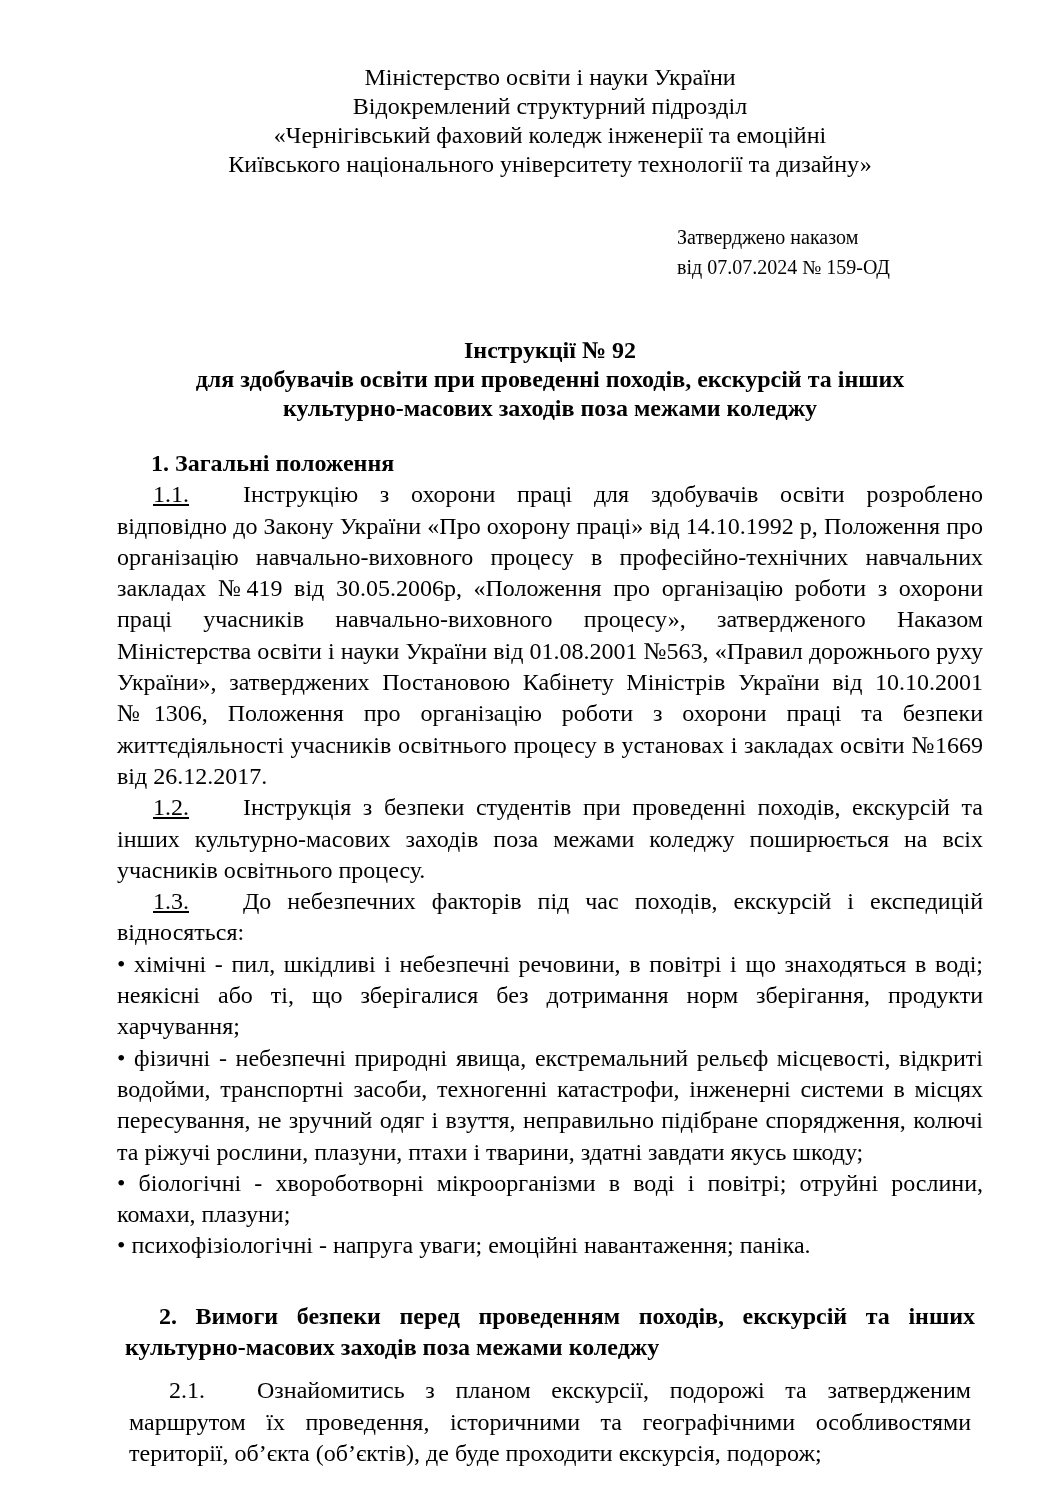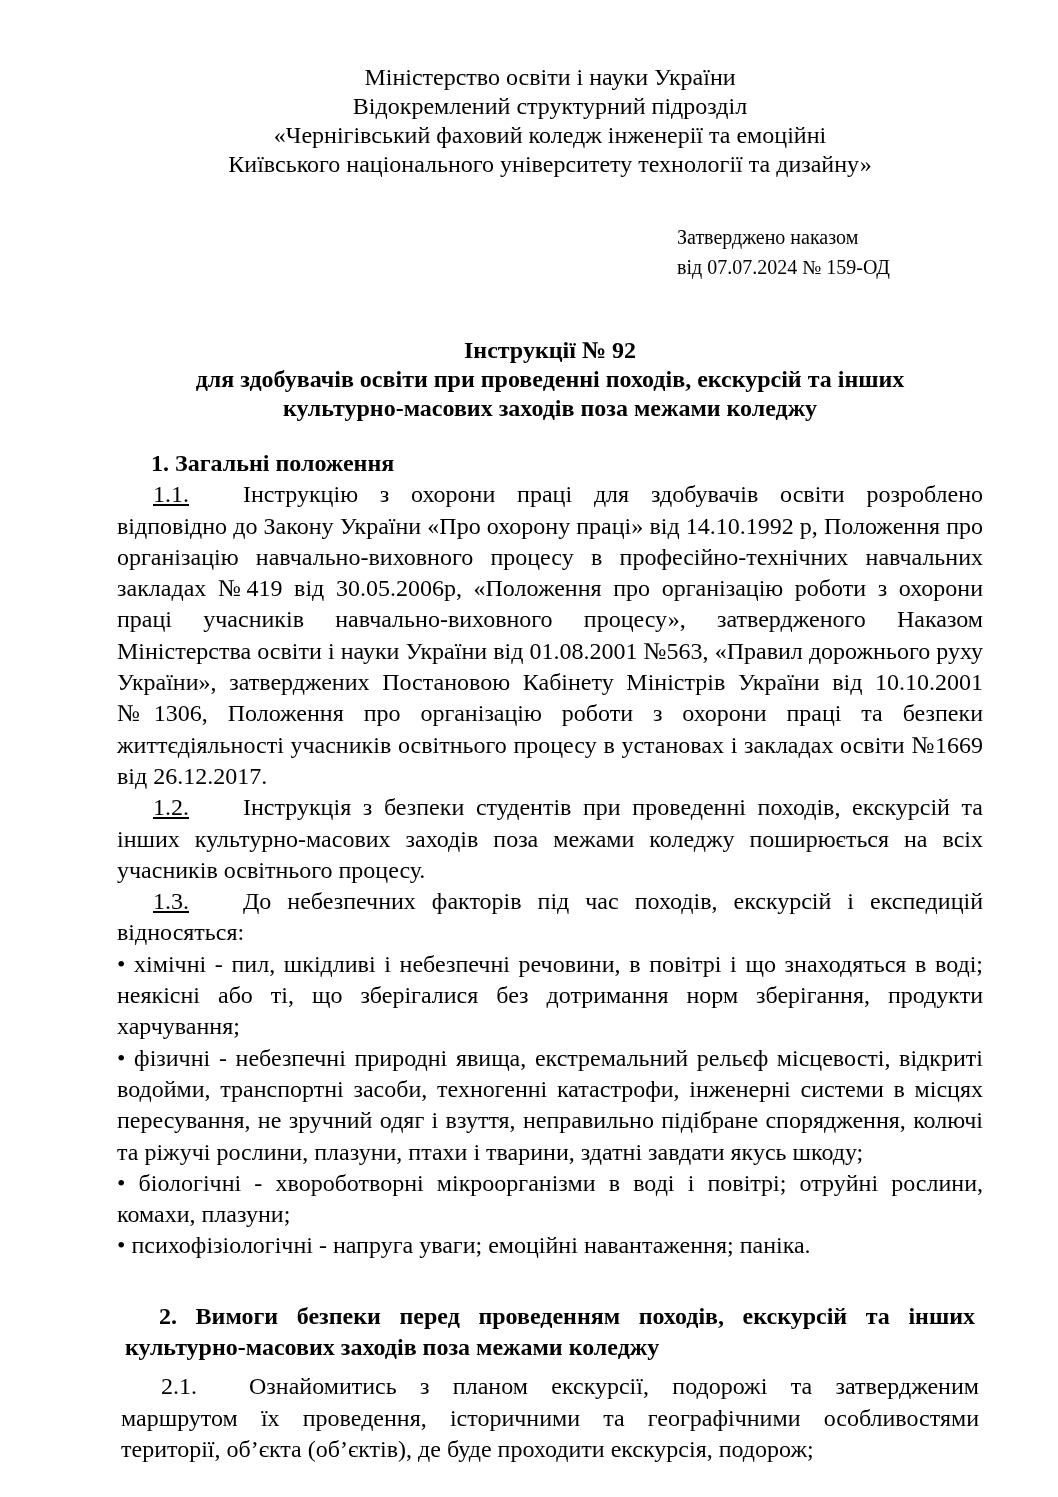--- a/index.html
+++ b/index.html
@@ -27,21 +27,21 @@
   .body-block {
     position: absolute; left: 117px; width: 866px; top: 448px;
     font-size: 24px; line-height: 31.3px;
   }
   .sec-heading { font-weight: bold; padding-left: 34px; margin: 0; }
   .para { text-align: justify; text-indent: 36px; margin: 0; }
   .para .num { display: inline-block; width: 90px; text-indent: 0; text-decoration: underline; }
   .bullet { text-align: justify; margin: 0; }
   .gap { height: 31px; }
   .sec2-heading { font-weight: bold; text-align: justify; text-indent: 34px; margin: 8px; }
-  .para2 { text-align: justify; text-indent: 40px; margin: 4px; }
+  .para2 { text-align: justify; text-indent: 40px; margin: 12px; }
   .para2 .num { display: inline-block; width: 88px; text-indent: 0; }
 </style>
 </head>
 <body>
 
 <div class="page">
 
   <div class="header-block">
     <div>Міністерство освіти і науки України</div>
     <div>Відокремлений структурний підрозділ</div>

